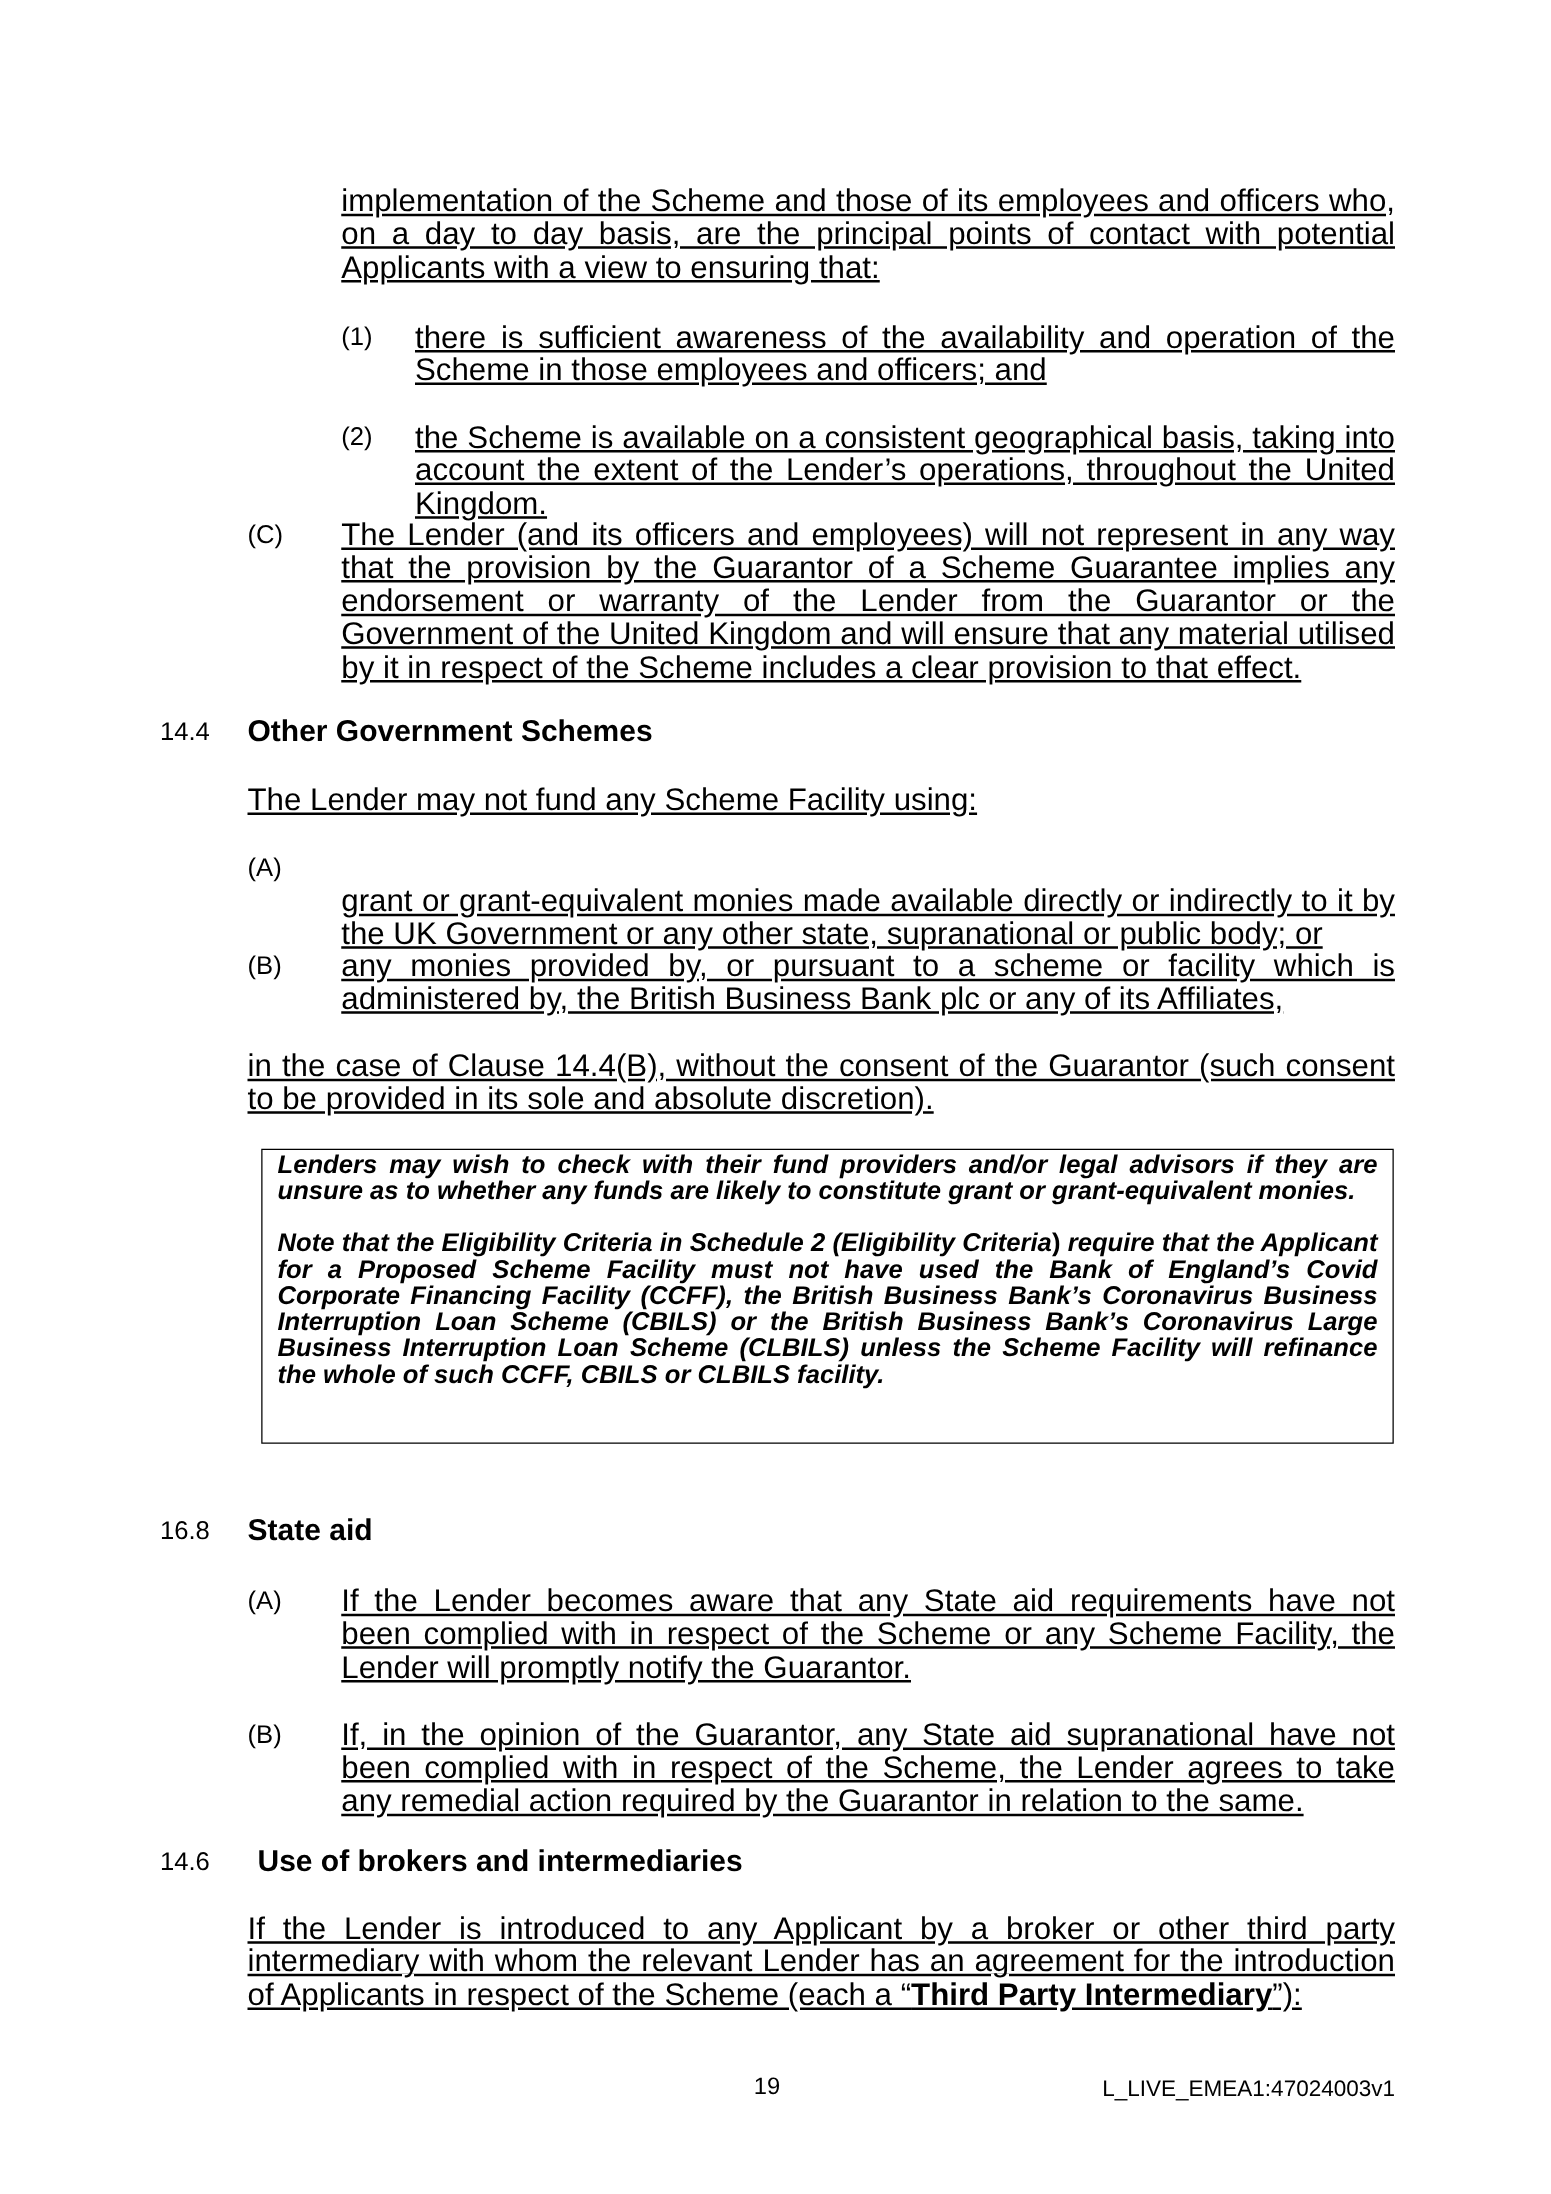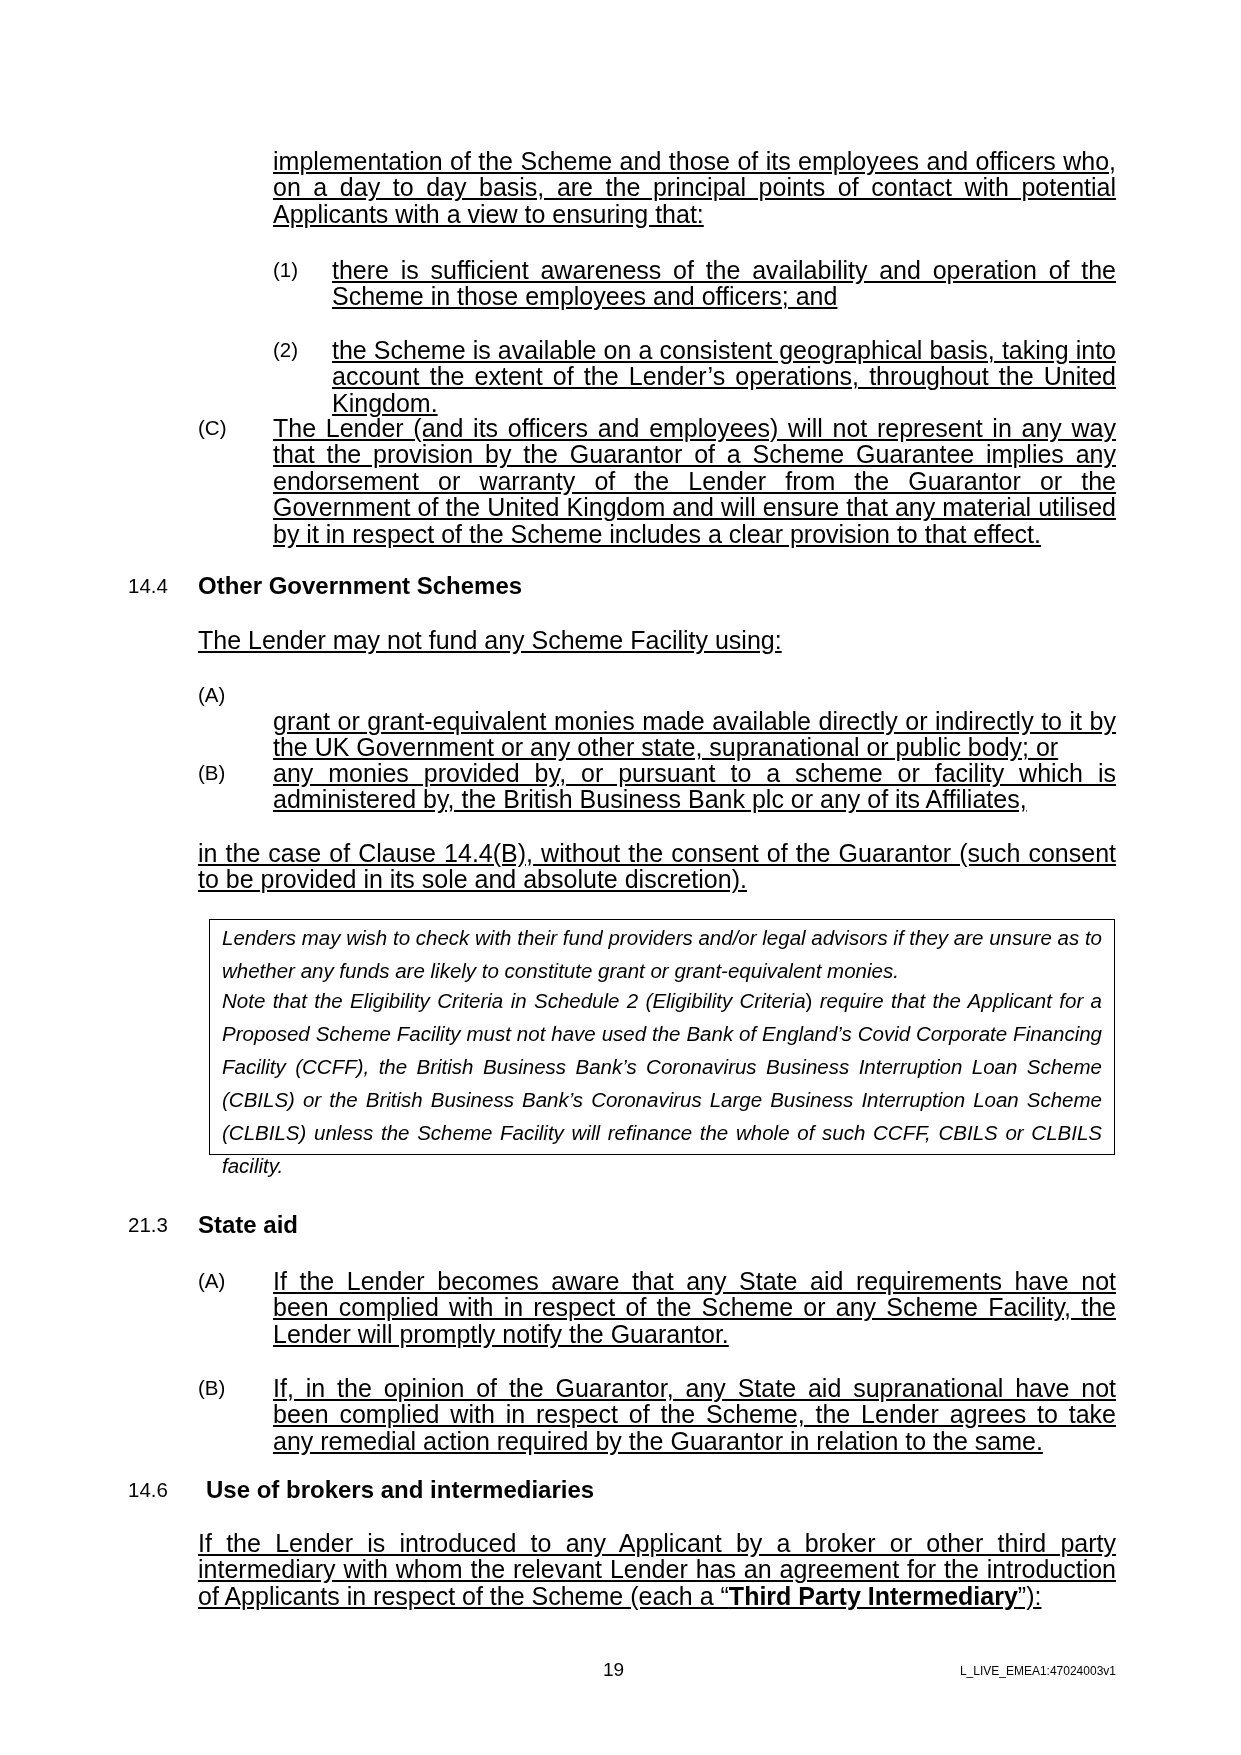--- a/index.html
+++ b/index.html
@@ -4,26 +4,26 @@
 <style>
   html, body { margin: 0; padding: 0; background: #ffffff; }
   body { width: 1241px; height: 1755px; position: relative; overflow: hidden;
          font-family: "Liberation Sans", sans-serif; color: #000; }
   .blk { position: absolute; font-size: 25px; line-height: 26.4px; text-align: justify; text-align-last: left; text-decoration: underline; }
   .num { position: absolute; font-size: 20.5px; line-height: 26.4px; }
   .hd-num { position: absolute; font-size: 20.5px; line-height: 26.4px; }
   .hd-title { position: absolute; font-size: 24px; line-height: 26.4px; font-weight: bold; white-space: nowrap; }
   .note-box { position: absolute; left: 209px; top: 919px; width: 906px; height: 236px;
               border: 1px solid #000; box-sizing: border-box; }
-  .note-p { position: absolute; left: 12px; width: 880px; font-size: 20.5px; line-height: 33px;
-            font-style: italic; text-align: justify; text-align-last: left; }
+  .note-p { position: absolute; left: 12px; width: 880px; font-size: 20.5px; line-height: 21px;
+            font-style: italic; text-align: justify; text-align-last: left; font-weight: bold; }
   .upright { font-style: normal; }
   .bold { font-weight: bold; }
   .footer-page { position: absolute; left: 603px; top: 1659px; font-size: 19px; line-height: 22px; text-align: center; }
-  .footer-ref { position: absolute; right: 125px; top: 1664px; font-size: 12px; line-height: 14px; white-space: nowrap; }
+  .footer-ref { position: absolute; right: 125px; top: 1664px; font-size: 18px; line-height: 14px; white-space: nowrap; }
 </style>
 </head>
 <body>
 
 <div class="blk" style="left:273px; top:148px; width:843px;">implementation of the Scheme and those of its employees and officers who, on a day to day basis, are the principal points of contact with potential Applicants with a view to ensuring that:</div>
 
 <div class="num" style="left:273px; top:257px;">(1)</div>
 <div class="blk" style="left:332px; top:257px; width:784px;">there is sufficient awareness of the availability and operation of the Scheme in those employees and officers; and</div>
 
 <div class="num" style="left:273px; top:337px;">(2)</div>
@@ -43,21 +43,21 @@
 <div class="num" style="left:198px; top:760px;">(B)</div>
 <div class="blk" style="left:273px; top:760px; width:843px;">any monies provided by, or pursuant to a scheme or facility which is administered by, the British Business Bank plc or any of its Affiliates,</div>
 
 <div class="blk" style="left:198px; top:840px; width:918px;">in the case of Clause 14.4(B), without the consent of the Guarantor (such consent to be provided in its sole and absolute discretion).</div>
 
 <div class="note-box">
   <div class="note-p" style="top:1px;">Lenders may wish to check with their fund providers and/or legal advisors if they are unsure as to whether any funds are likely to constitute grant or grant-equivalent monies.</div>
   <div class="note-p" style="top:64px;"><span>Note that the Eligibility Criteria in Schedule 2 (Eligibility Criteria</span><span class="upright">)</span><span> require that the Applicant for a Proposed Scheme Facility must not have used the Bank of England’s Covid Corporate Financing Facility (CCFF), the British Business Bank’s Coronavirus Business Interruption Loan Scheme (CBILS) or the British Business Bank’s Coronavirus Large Business Interruption Loan Scheme (CLBILS) unless the Scheme Facility will refinance the whole of such CCFF, CBILS or CLBILS facility.</span></div>
 </div>
 
-<div class="hd-num" style="left:128px; top:1212px;">21.3</div>
+<div class="hd-num" style="left:128px; top:1212px;">16.8</div>
 <div class="hd-title" style="left:198px; top:1212px;">State aid</div>
 
 <div class="num" style="left:198px; top:1268px;">(A)</div>
 <div class="blk" style="left:273px; top:1268px; width:843px;">If the Lender becomes aware that any State aid requirements have not been complied with in respect of the Scheme or any Scheme Facility, the Lender will promptly notify the Guarantor.</div>
 
 <div class="num" style="left:198px; top:1375px;">(B)</div>
 <div class="blk" style="left:273px; top:1375px; width:843px;">If, in the opinion of the Guarantor, any State aid supranational have not been complied with in respect of the Scheme, the Lender agrees to take any remedial action required by the Guarantor in relation to the same.</div>
 
 <div class="hd-num" style="left:128px; top:1477px;">14.6</div>
 <div class="hd-title" style="left:206px; top:1477px;">Use of brokers and intermediaries</div>

